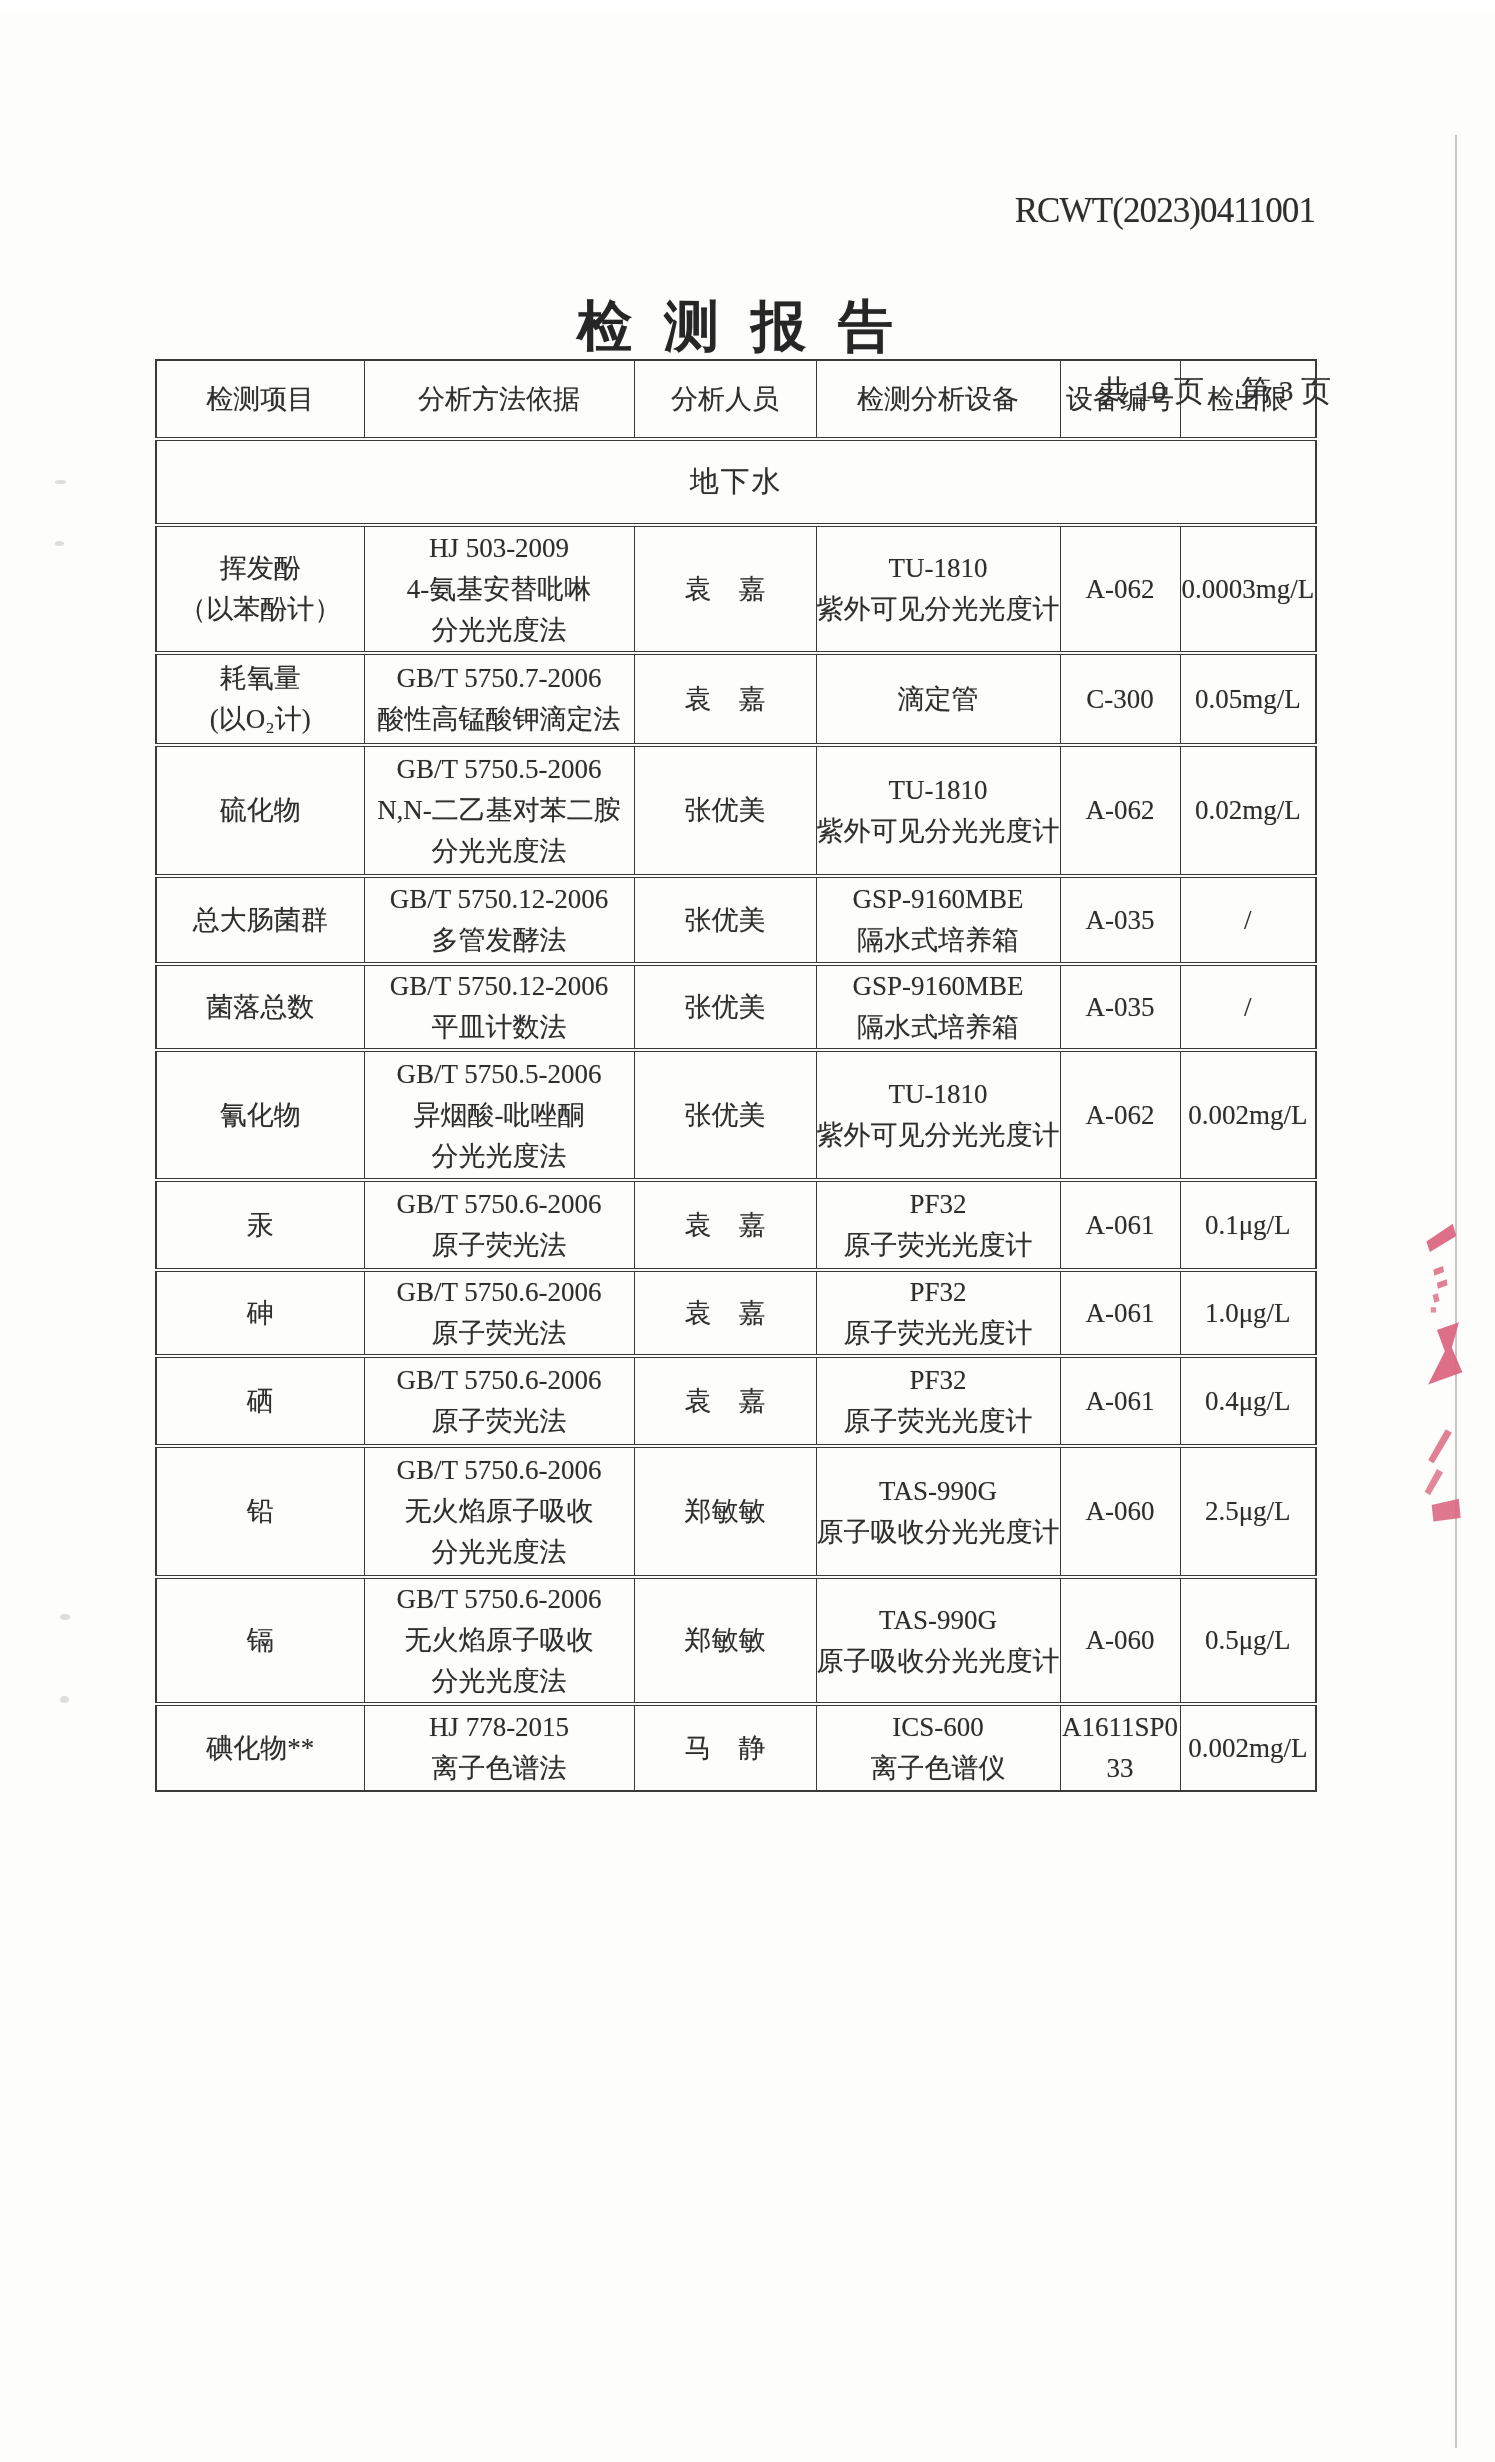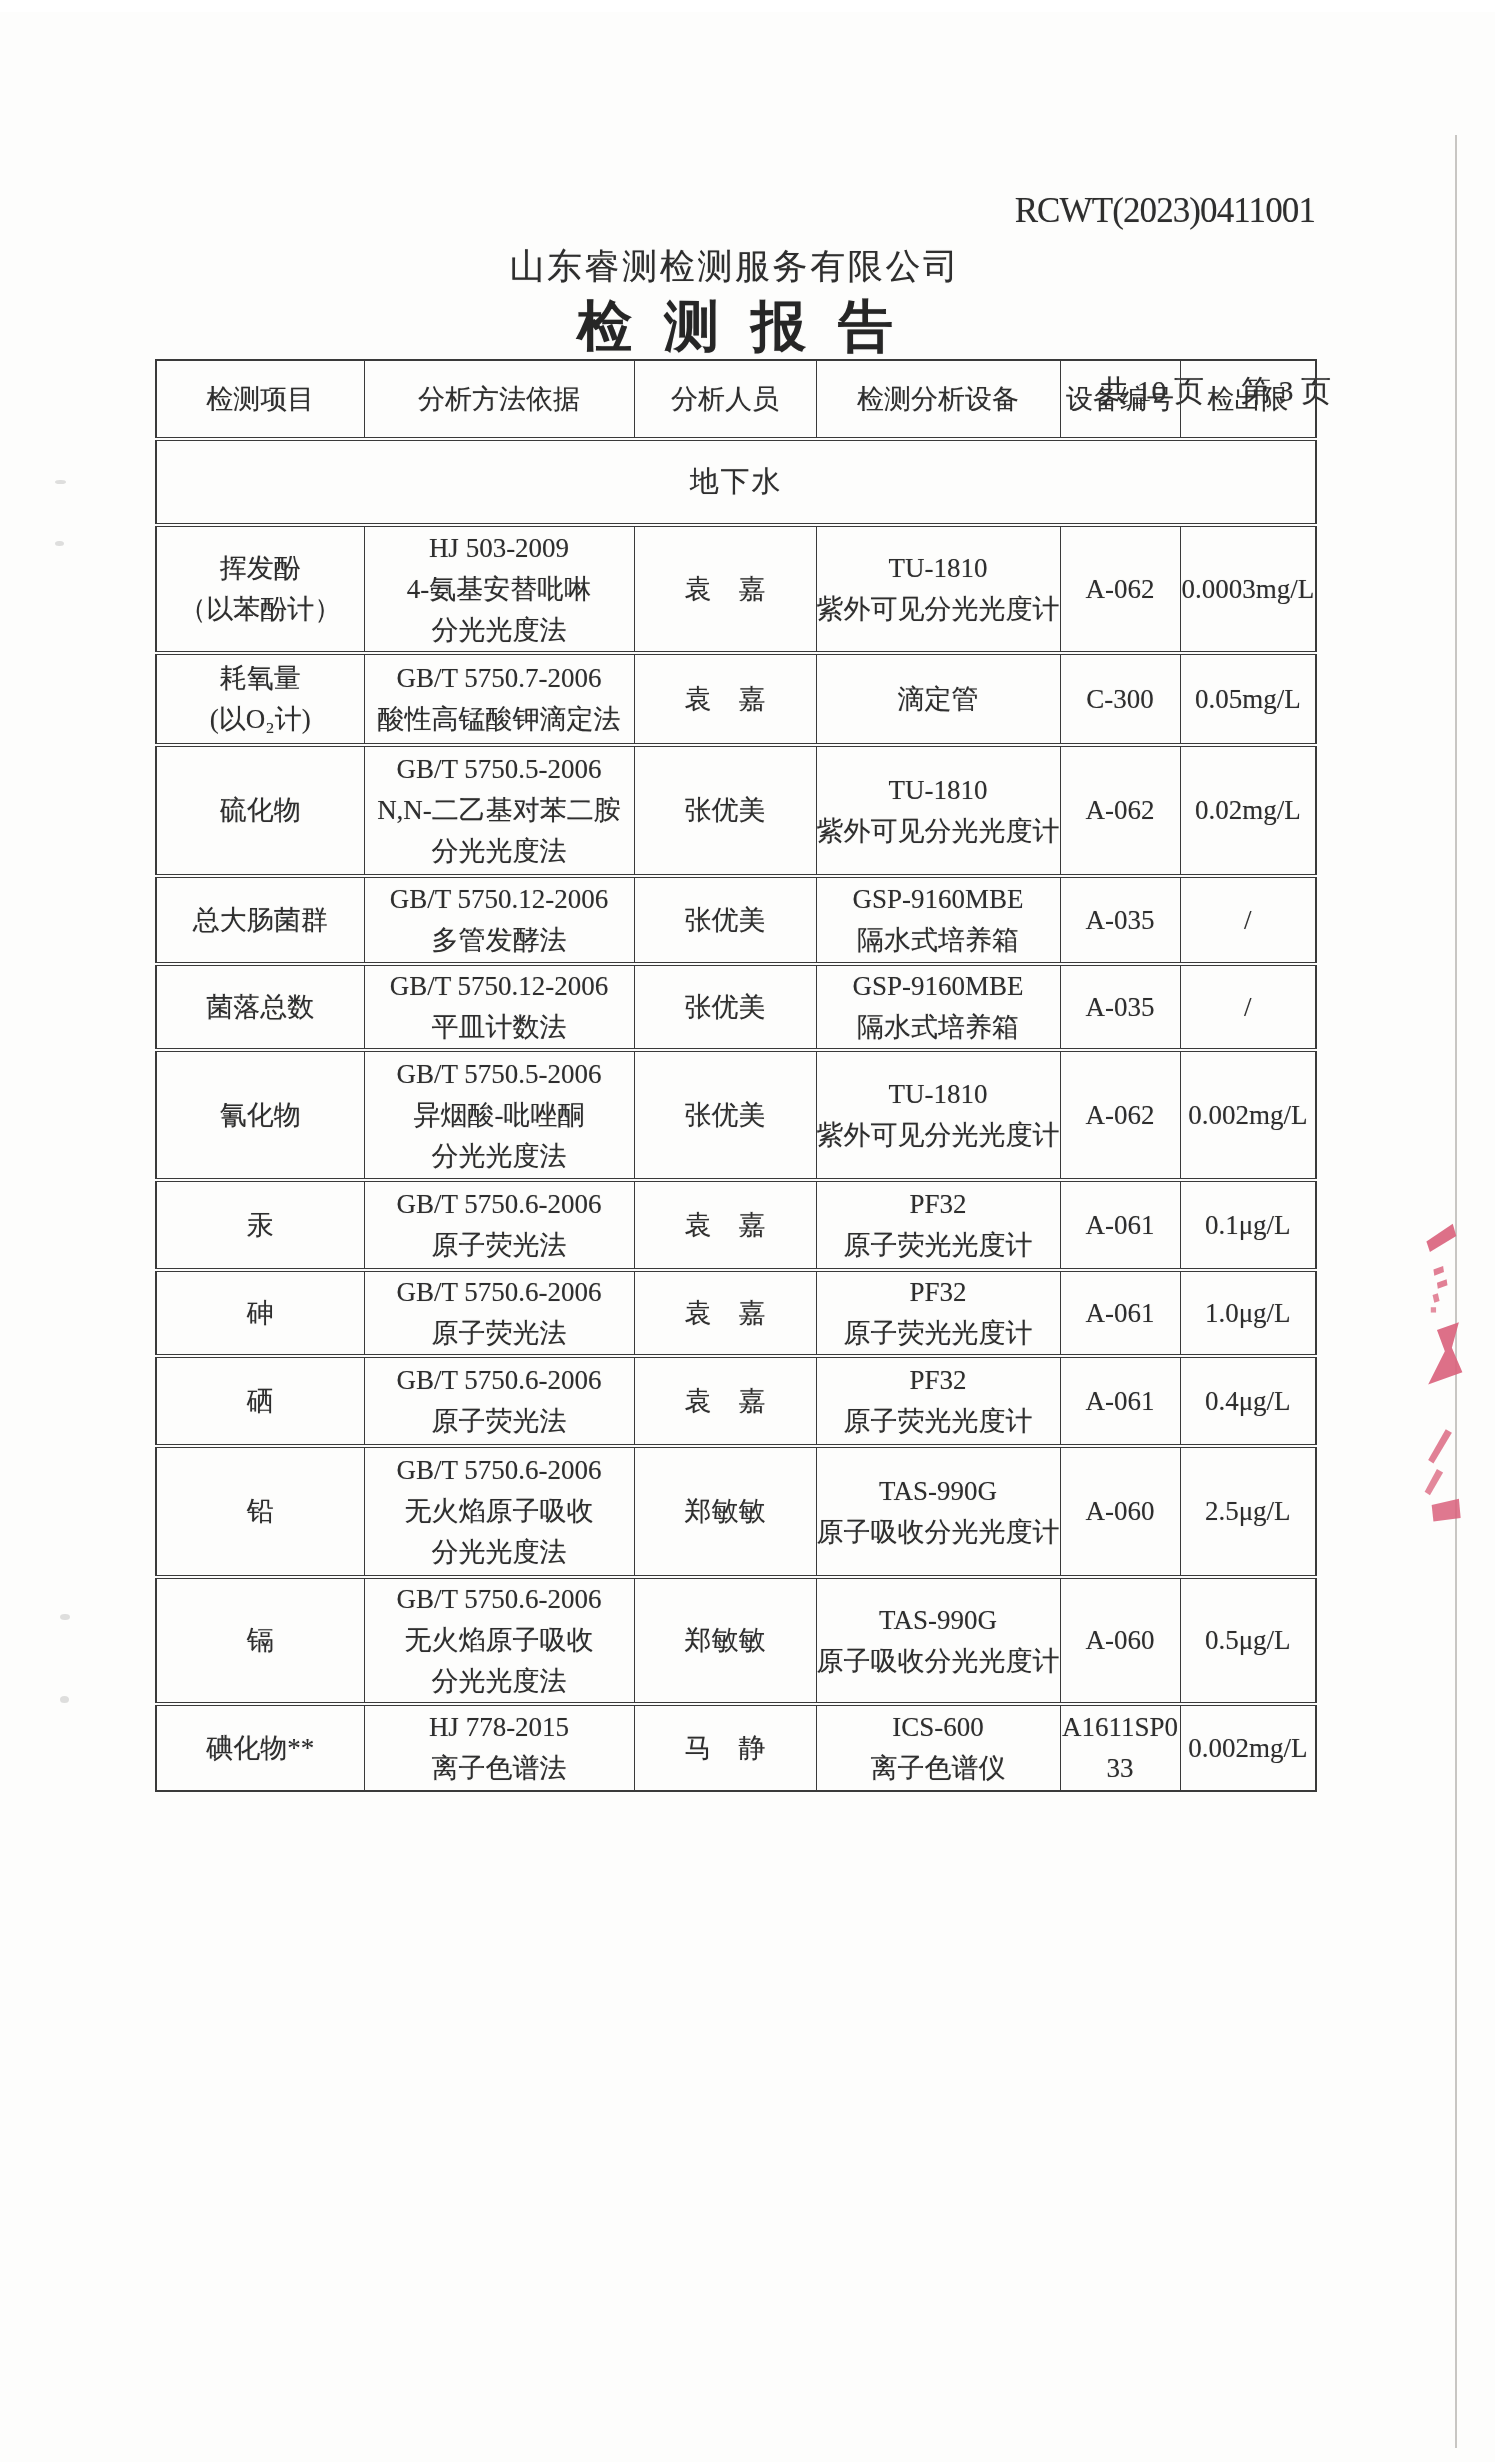--- a/index.html
+++ b/index.html
@@ -62,21 +62,20 @@
   .stamp-svg{ position:absolute; left:1407px; top:1196px; }
   .speck{ position:absolute; background:#d6d6d4; border-radius:50%; opacity:.8; }
 </style>
 </head>
 <body>
 
 <div class="page">
 
   <div class="report-no scan-text">RCWT(2023)0411001</div>
 
-  <div class="company scan-text">山东睿测检测服务有限公司</div>
 
   <div class="title scan-text">检测报告</div>
 
   <div class="page-info scan-text">
     <span>共 10 页</span>
     <span>第 3 页</span>
   </div>
 
   <table class="report scan-text">
     <colgroup>

